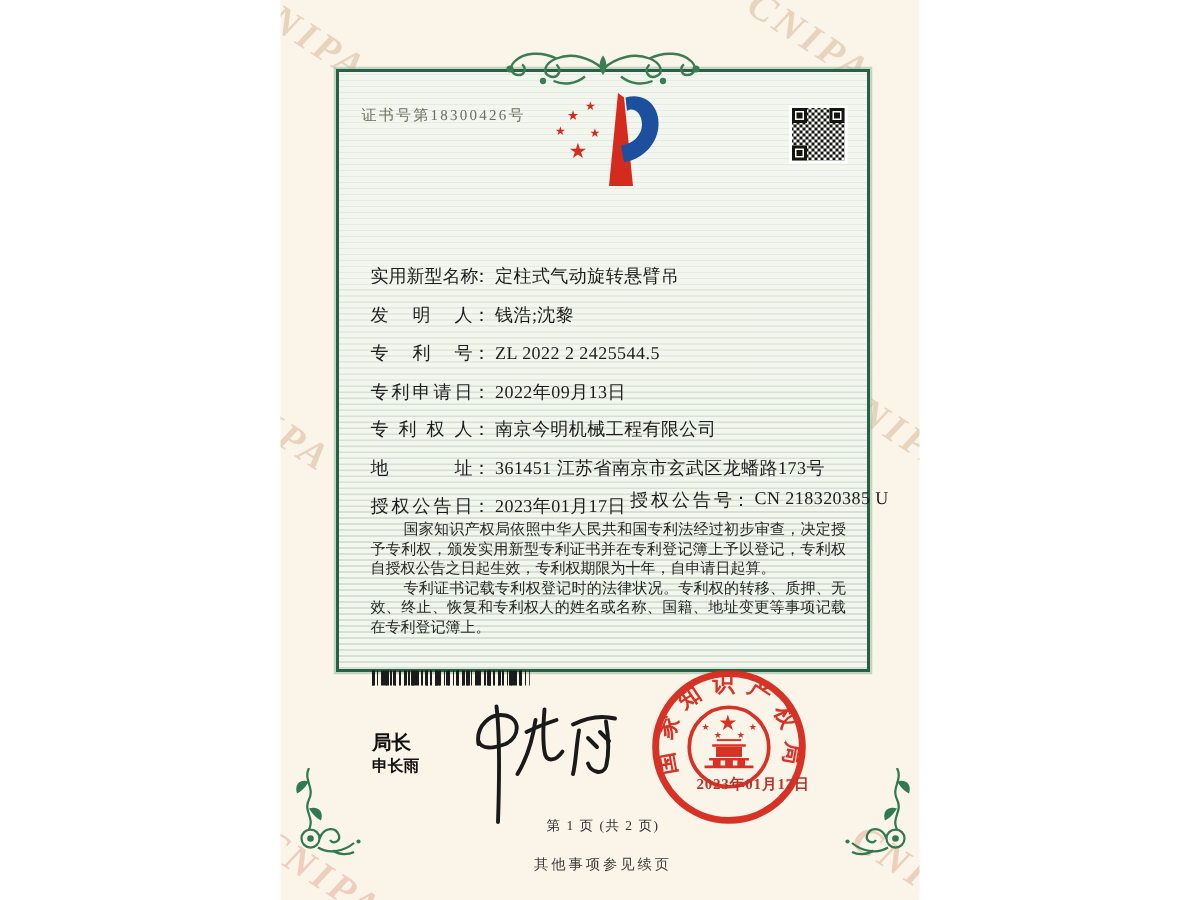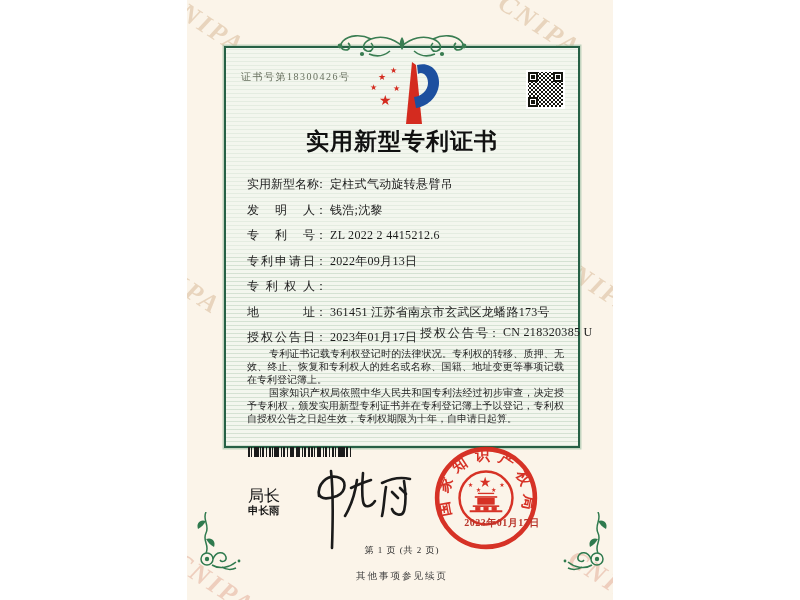--- a/index.html
+++ b/index.html
@@ -91,21 +91,21 @@
   .paras p{margin:0;text-indent:2.2em;}
 
   .barcode{
     position:absolute;left:22px;top:399px;width:105px;height:10px;
     background-image:
       repeating-linear-gradient(90deg,#1b1b1b 0 1px,transparent 1px 3px),
       repeating-linear-gradient(90deg,#1b1b1b 0 2px,transparent 2px 7px),
       repeating-linear-gradient(90deg,transparent 0 9px,#1b1b1b 9px 11px,transparent 11px 17px);
   }
 
-  .signer-title{position:absolute;left:22px;top:438px;font-size:16px;font-weight:400;color:#111;
+  .signer-title{position:absolute;left:22px;top:438px;font-size:13px;font-weight:700;color:#111;
     font-family:"Liberation Sans","DejaVu Sans",sans-serif;}
   .signer-name{position:absolute;left:22px;top:456px;font-size:10.5px;font-weight:600;color:#111;
     font-family:"Liberation Sans","DejaVu Sans",sans-serif;}
   .signature{position:absolute;left:86px;top:418px;width:100px;height:92px;}
 
   .seal{position:absolute;left:206px;top:396px;width:108px;height:108px;opacity:0.95;}
   .seal-date{
     position:absolute;left:216px;top:468px;width:120px;text-align:center;
     font-size:10px;color:#b8342a;letter-spacing:0.5px;font-weight:600;
   }
@@ -153,67 +153,67 @@
         <polygon points="46,2 50,5 56,64 40,64" fill="#d42b1f"></polygon>
         <path d="M51,5 C65,1 74,12 73,24 C72,38 60,47 50,48 L48,37 C56,36 62,30 62,23 C62,15 56,11 52,14 Z" fill="#1d4f9f"></path>
       </svg>
 
       <div class="qr">
         <div class="finder f-tl"></div>
         <div class="finder f-tr"></div>
         <div class="finder f-bl"></div>
       </div>
 
-      <div class="title">实用新型专利证书</div>
 
       <div class="fields">
         <div class="field-row">
           <span class="flabel">实用新型名称</span>
             <span class="fcolon">：</span>
           <span class="fvalue">定柱式气动旋转悬臂吊</span>
         </div>
         <div class="field-row">
           <span class="flabel">发明人</span>
             <span class="fcolon">：</span>
           <span class="fvalue">钱浩;沈黎</span>
         </div>
         <div class="field-row">
           <span class="flabel">专利号</span>
             <span class="fcolon">：</span>
-          <span class="fvalue">ZL 2022 2 4415212.6</span>
+          <span class="fvalue">ZL 2022 2 2425544.5</span>
         </div>
         <div class="field-row">
           <span class="flabel">专利申请日</span>
             <span class="fcolon">：</span>
           <span class="fvalue">2022年09月13日</span>
         </div>
         <div class="field-row">
           <span class="flabel">专利权人</span>
             <span class="fcolon">：</span>
+          <span class="fvalue">南京今明机械工程有限公司</span>
         </div>
         <div class="field-row">
           <span class="flabel">地址</span>
             <span class="fcolon">：</span>
           <span class="fvalue">361451 江苏省南京市玄武区龙蟠路173号</span>
         </div>
         <div class="field-row">
           <span class="flabel">授权公告日</span>
             <span class="fcolon">：</span>
           <span class="fvalue">2023年01月17日</span>
           <span class="pair2">
             <span class="flabel">授权公告号</span>
               <span class="fcolon">：</span>
             <span class="fvalue">CN 218320385 U</span>
           </span>
         </div>
       </div>
 
       <div class="paras">
+        <p>国家知识产权局依照中华人民共和国专利法经过初步审查，决定授予专利权，颁发实用新型专利证书并在专利登记簿上予以登记，专利权自授权公告之日起生效，专利权期限为十年，自申请日起算。</p>
         <p>专利证书记载专利权登记时的法律状况。专利权的转移、质押、无效、终止、恢复和专利权人的姓名或名称、国籍、地址变更等事项记载在专利登记簿上。</p>
-        <p>国家知识产权局依照中华人民共和国专利法经过初步审查，决定授予专利权，颁发实用新型专利证书并在专利登记簿上予以登记，专利权自授权公告之日起生效，专利权期限为十年，自申请日起算。</p>
       </div>
 
       <div class="barcode"></div>
 
       <div class="signer-title">局长</div>
       <div class="signer-name">申长雨</div>
 
       <svg class="signature" viewBox="0 0 100 88">
         <g fill="none" stroke="#1a1a1a" stroke-width="2.6" stroke-linecap="round">
           <path d="M7,28 C5,16 15,7 25,9 C35,11 35,23 25,28 C17,31 9,32 7,26"></path>

